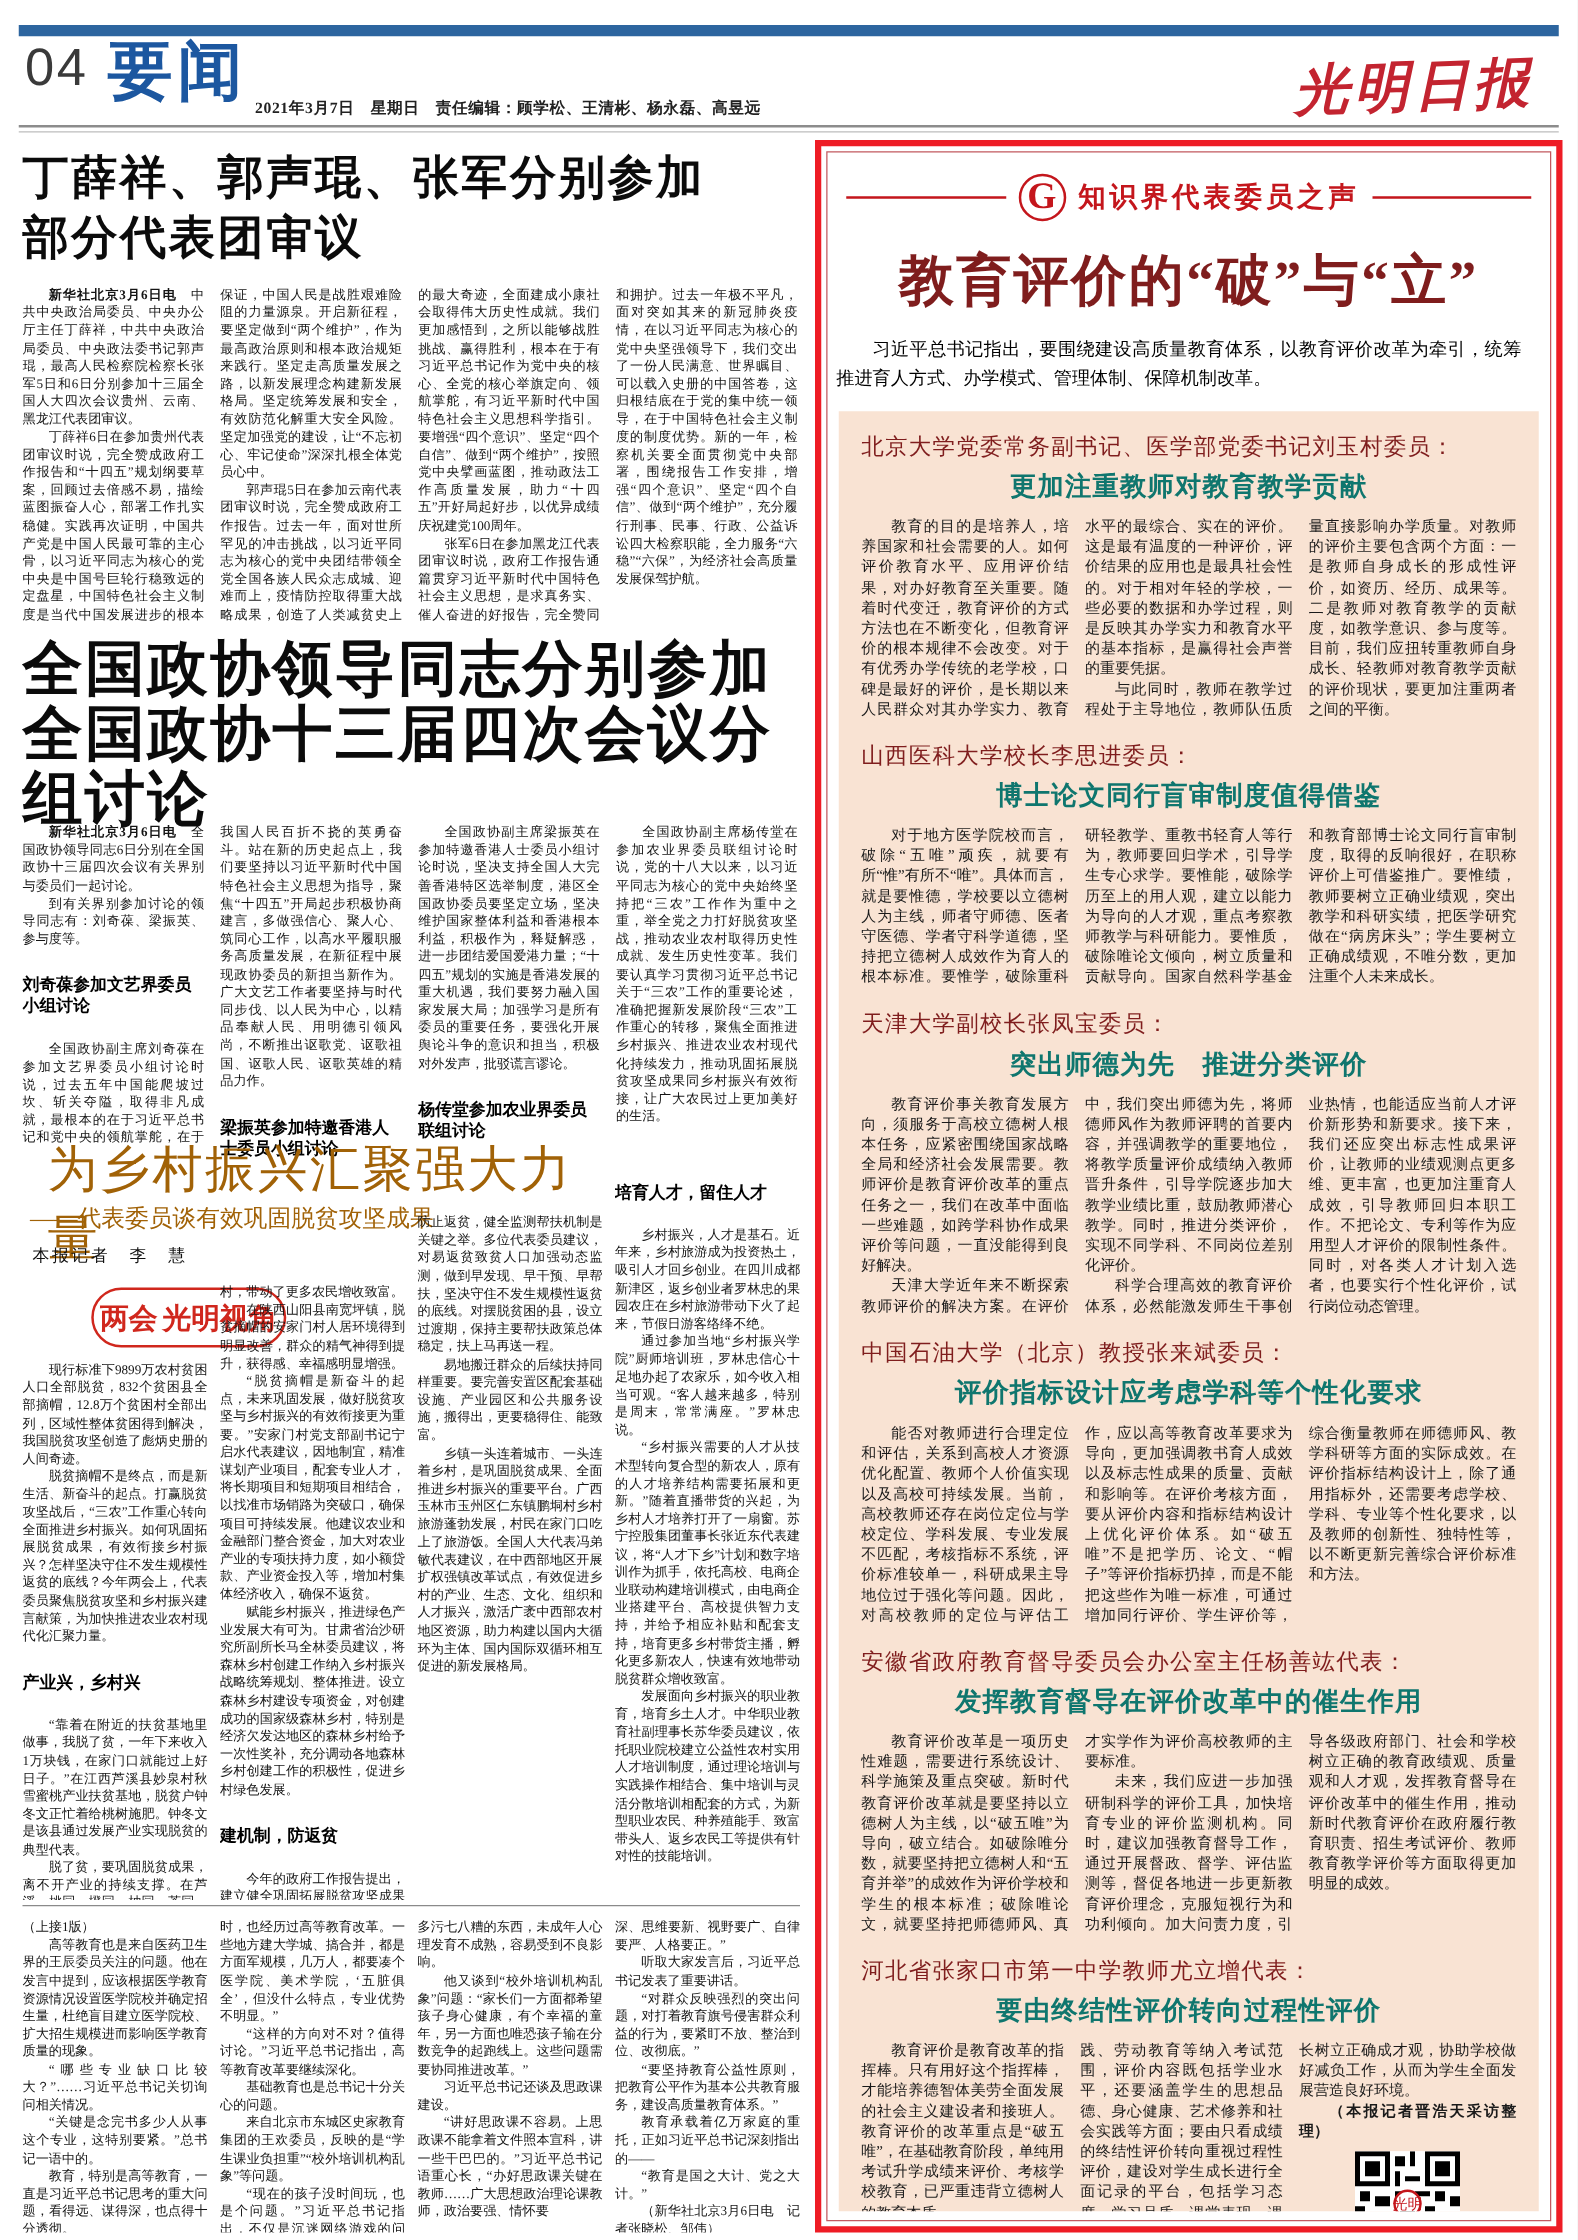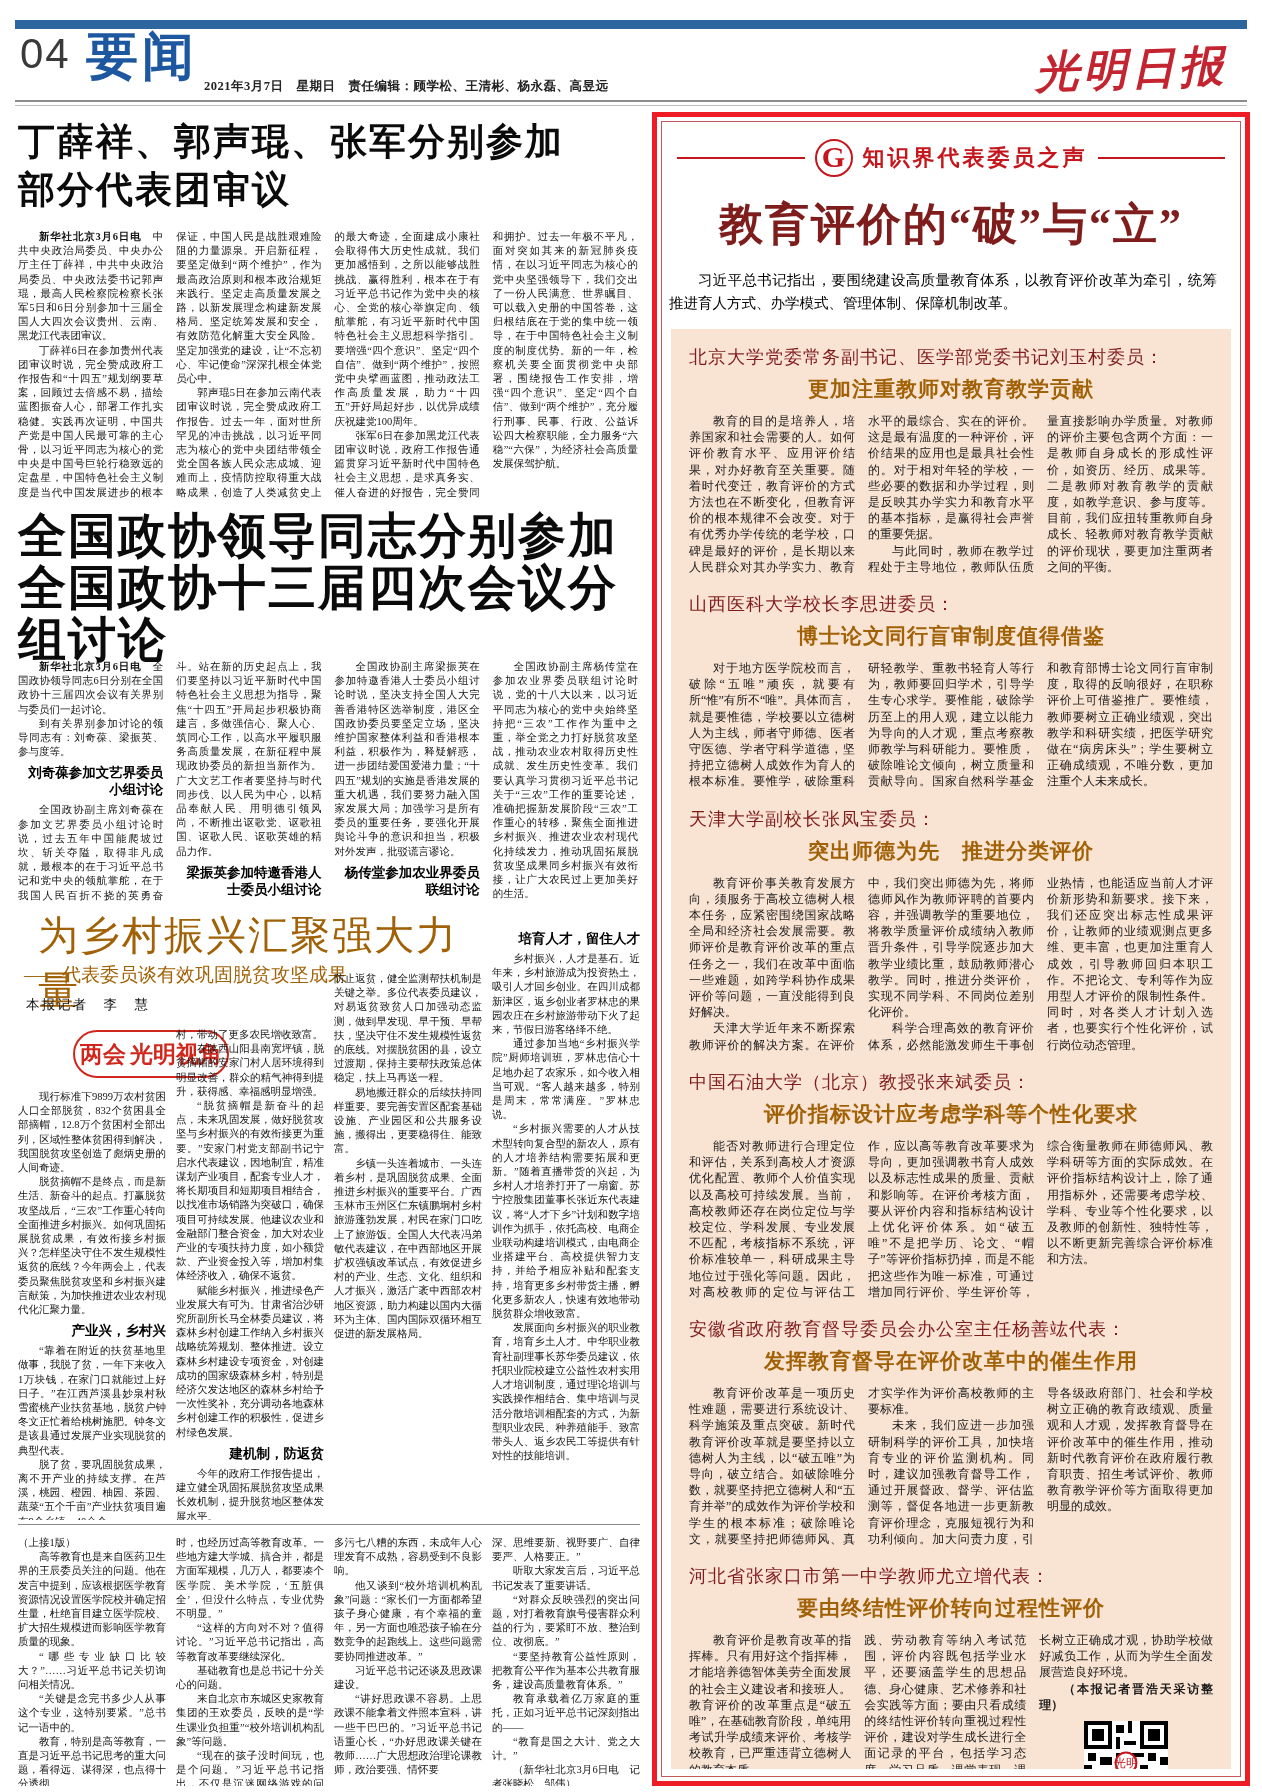--- a/index.html
+++ b/index.html
@@ -17,21 +17,21 @@
             color:#c32430;letter-spacing:4px;transform:rotate(-2deg);}
   #header-rule{left:15px;top:100px;width:1232px;height:3px;border-top:2px solid #8c8c8c;border-bottom:1px solid #bdbdbd;}
   
   .hl-sans{font-family:"Liberation Sans","DejaVu Sans",sans-serif;font-weight:900;color:#0b0b0b;letter-spacing:2px;}
   .hl-serif{font-weight:400;color:#a16207;}
   
   .bodytext{font-size:10.5px;line-height:14.2px;text-align:justify;color:#141414;overflow:hidden;}
   .bodytext p{margin:0;text-indent:2em;}
   .bodytext p.cont{text-indent:0;}
   .bodytext p.subhead{font-family:"Liberation Sans","DejaVu Sans",sans-serif;font-weight:bold;
-        font-size:13.5px;line-height:17px;text-indent:0;text-align:right;margin:5px 0;color:#000;}
+        font-size:13.5px;line-height:17px;text-indent:0;text-align:left;margin:20px 0;color:#000;}
   .bodytext b{font-weight:bold;}
   .cols4{column-count:4;column-gap:13px;}
   
   #a3-badge{left:26px;top:1030px;width:152px;height:44px;border:2.5px solid #d0271d;border-radius:26px;
             display:flex;align-items:center;justify-content:center;gap:4px;margin-left:47px;}
   #a3-badge .b1{color:#d0271d;font-weight:900;font-size:23px;font-family:"Liberation Sans","DejaVu Sans",sans-serif;}
   #a3-badge .b2{color:#d0271d;font-weight:900;font-size:23px;}
   
   #voice-box{left:652px;top:112px;width:598px;height:1674px;background:#fff;border:5px solid #ee1c25;box-sizing:border-box;}
   #voice-inner{position:absolute;left:4px;top:4px;right:4px;bottom:4px;border:1px solid #c2595f;}
@@ -43,21 +43,21 @@
         font-family:"Liberation Sans","DejaVu Sans",sans-serif;}
   #voice-title{position:absolute;left:0;right:0;top:78px;text-align:center;font-size:44px;font-weight:900;
         letter-spacing:2px;color:#7f1d1d;}
   #voice-intro{position:absolute;left:12px;right:28px;top:152px;font-size:14.5px;line-height:23px;
         text-align:justify;text-indent:2em;color:#000;}
   #voice-panel{position:absolute;left:14px;right:14px;top:212px;bottom:12px;background:#f9e3d3;
         padding:16px 18px;box-sizing:border-box;overflow:hidden;}
   .vitem{margin-bottom:17px;}
   .v-byline{font-size:18px;letter-spacing:1px;color:#7f1d1d;margin:0 0 6px 0;}
   .v-title{font-family:"Liberation Sans","DejaVu Sans",sans-serif;font-weight:bold;font-size:21px;
-        letter-spacing:1px;text-align:center;margin:0 0 10px 0;color:#a16207;}
+        letter-spacing:1px;text-align:center;margin:0 0 10px 0;color:#0f766e;}
   .v-body{font-size:12px;line-height:16.2px;text-align:justify;color:#1a1a1a;}
   .v-body p{margin:0;text-indent:2em;}
   .v-cols3{column-count:3;column-gap:13px;}
   .v-flex{display:flex;gap:13px;}
   .v-main{width:66%;column-count:2;column-gap:13px;}
   .v-side{width:34%;}
   .v-note{font-weight:bold;}
   #qr-wrap{margin-top:8px;text-align:center;}
   #qr-svg{background:#fff;display:inline-block;}
   .thin-rule{height:1px;background:#8a8a8a;}

